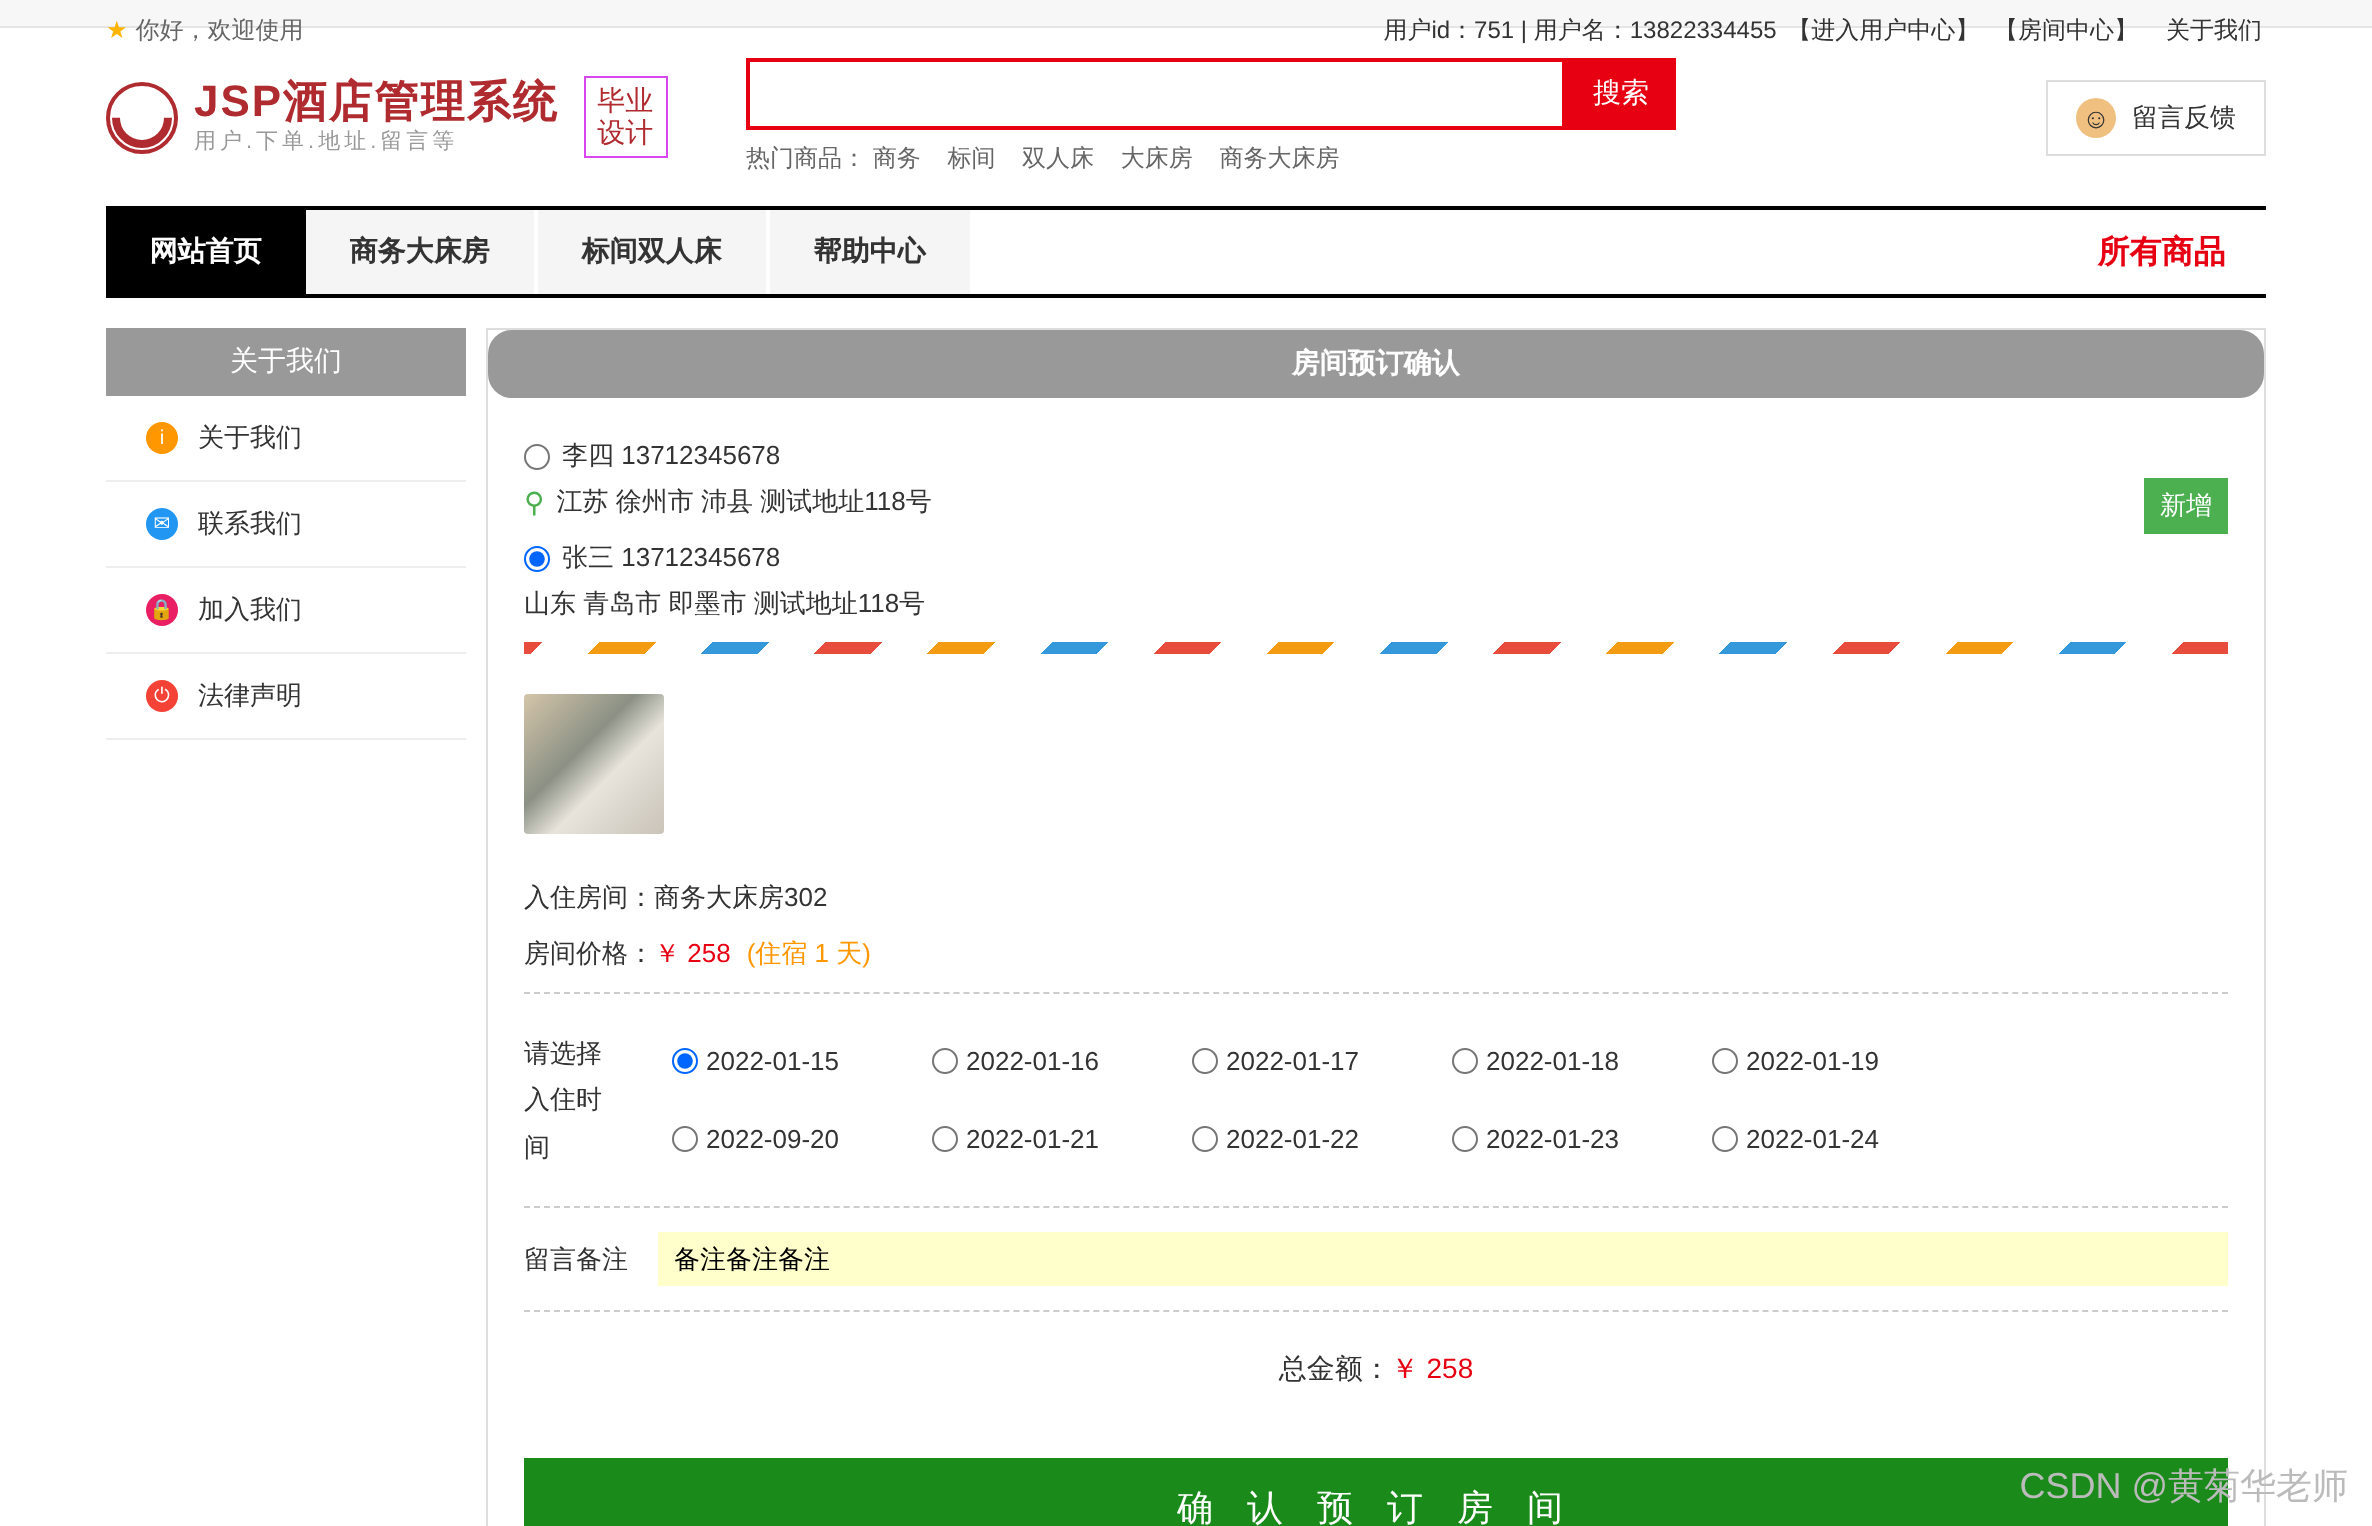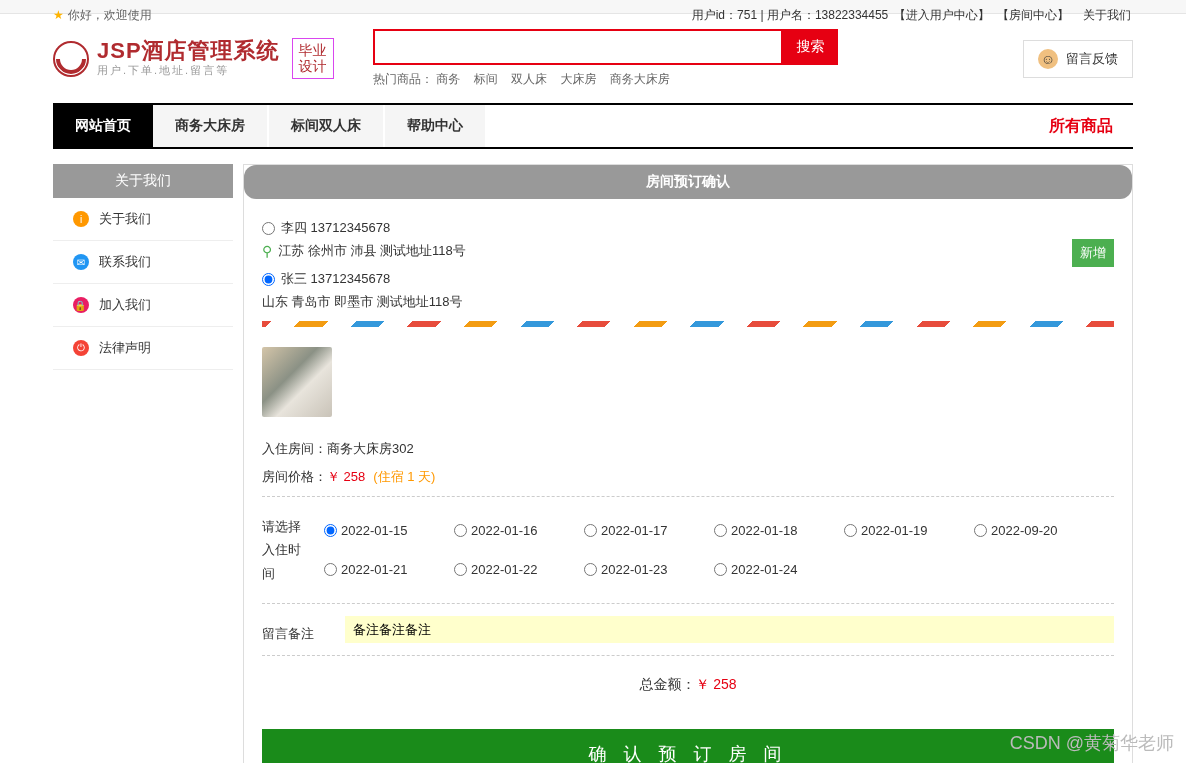--- a/index.html
+++ b/index.html
@@ -67,26 +67,26 @@
     .add-btn { position: absolute; right: 0; top: 20px; background: #4caf50; color: #fff; padding: 5px 8px; cursor: pointer; font-size: 13px; }
     
     .stripe { height: 6px; background: repeating-linear-gradient(-45deg, #e74c3c 0 20px, #fff 20px 40px, #3498db 40px 60px, #fff 60px 80px, #f39c12 80px 100px, #fff 100px 120px); margin: 10px 0; }
     
     .room-info { display: flex; gap: 15px; padding: 10px 0; border-bottom: 1px dashed #ccc; flex-direction: column; }
     .room-img { width: 70px; height: 70px; background: linear-gradient(135deg, #d4c5a9 0%, #8b9185 40%, #e8e4dc 60%, #c9c3b8 100%); border-radius: 2px; }
     .room-detail { display: flex; flex-direction: column; gap: 10px; padding-top: 8px; }
     .price-red { color: #e60012; font-weight: normal; }
     .nights { color: #ff9800; margin-left: 8px; }
     
-    .date-section { display: flex; padding: 18px 0; border-bottom: 1px dashed #ccc; gap: 12px; }
+    .date-section { display: flex; padding: 18px 0; border-bottom: 1px dashed #ccc; gap: 24px; }
     .date-label { width: 50px; line-height: 1.8; }
     .date-options { flex: 1; display: flex; flex-wrap: wrap; gap: 8px 0; }
     .date-option { width: 130px; display: flex; align-items: center; gap: 4px; }
     
-    .remark-section { display: flex; align-items: flex-end; padding: 12px 0; border-bottom: 1px dashed #ccc; gap: 28px; }
+    .remark-section { display: flex; align-items: center; padding: 12px 0; border-bottom: 1px dashed #ccc; gap: 12px; }
     .remark-label { width: 55px; }
     .remark-input { flex: 1; background: #ffffcc; border: none; padding: 6px 8px; outline: none; font-size: 13px; }
     
     .total-section { text-align: center; padding: 20px 0; font-size: 14px; }
     
     .confirm-btn { display: block; width: calc(100% - 36px); margin: 0 18px 20px; background: #1a8b1a; color: #fff; text-align: center; padding: 13px 0; font-size: 18px; letter-spacing: 6px; cursor: pointer; border: none; }
     
     .watermark { position: fixed; bottom: 8px; right: 12px; color: #bbb; font-size: 18px; }
     
     input[type="radio"] { accent-color: #0066ff; }

